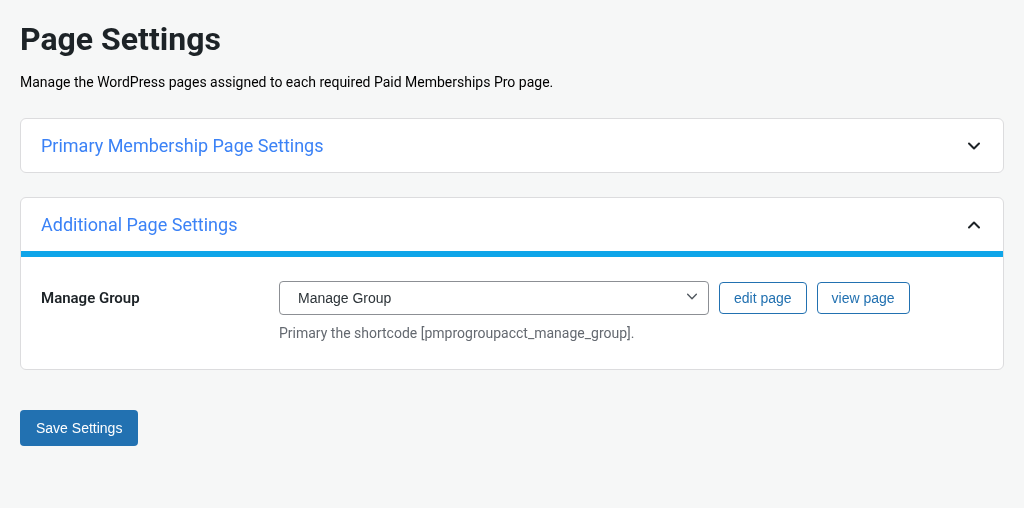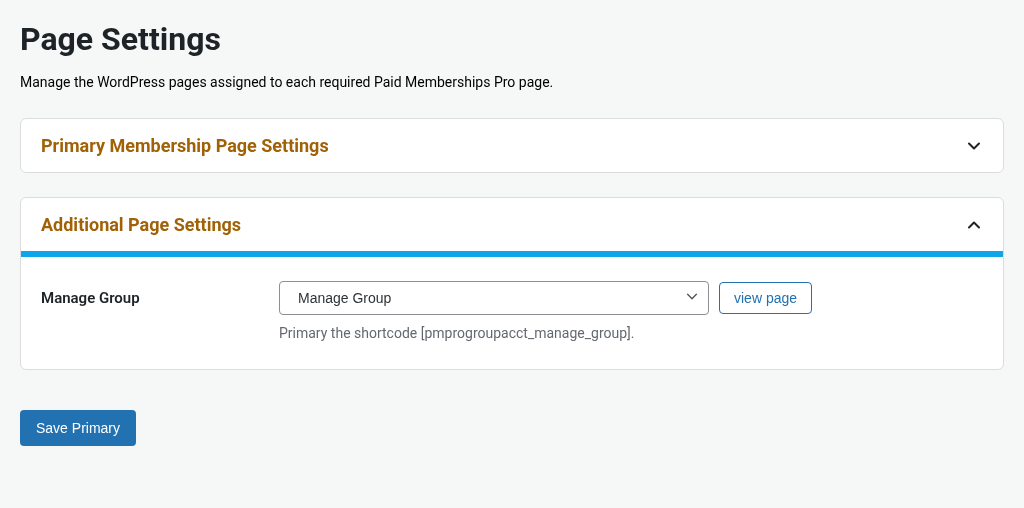--- a/index.html
+++ b/index.html
@@ -33,22 +33,22 @@
     }
     .panel-header {
       display: flex;
       justify-content: space-between;
       align-items: center;
       padding: 16px 20px;
       cursor: pointer;
     }
     .panel-title {
       font-size: 18px;
-      font-weight: 700;
-      color: #a16207;
+      font-weight: 400;
+      color: #3b82f6;
     }
     .chevron {
       width: 18px;
       height: 18px;
       display: flex;
       align-items: center;
       justify-content: center;
     }
     .panel-body {
       border-top: 6px solid #0ea5e9;
@@ -157,24 +157,25 @@
           <div class="select-wrap">
             <select class="select">
               <option>Manage Group</option>
             </select>
             <span class="sel-caret">
               <svg width="14" height="14" viewBox="0 0 16 16" fill="none">
                   <path d="M3 5.5 L8 10.5 L13 5.5" stroke="#50575e" stroke-width="1.6" stroke-linecap="round" stroke-linejoin="round"></path>
                 </svg>
             </span>
           </div>
+          <button class="btn-outline">edit page</button>
           <button class="btn-outline">view page</button>
         </div>
         <div class="help-text">Primary the shortcode [pmprogroupacct_manage_group].</div>
       </div>
     </div>
   </div>
 </div>
 
-<button class="save-btn">Save Primary</button>
+<button class="save-btn">Save Settings</button>
 
 
 
 
 </body></html>

